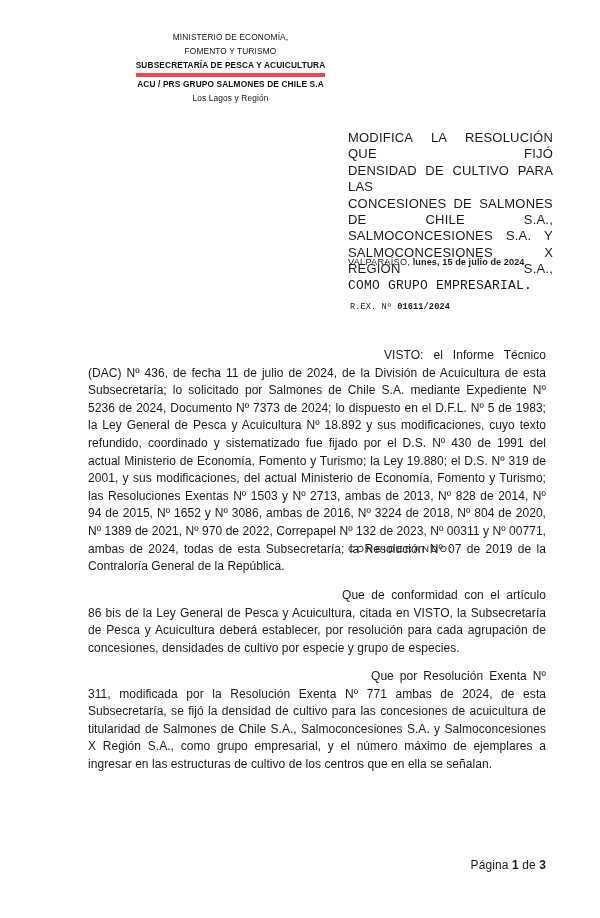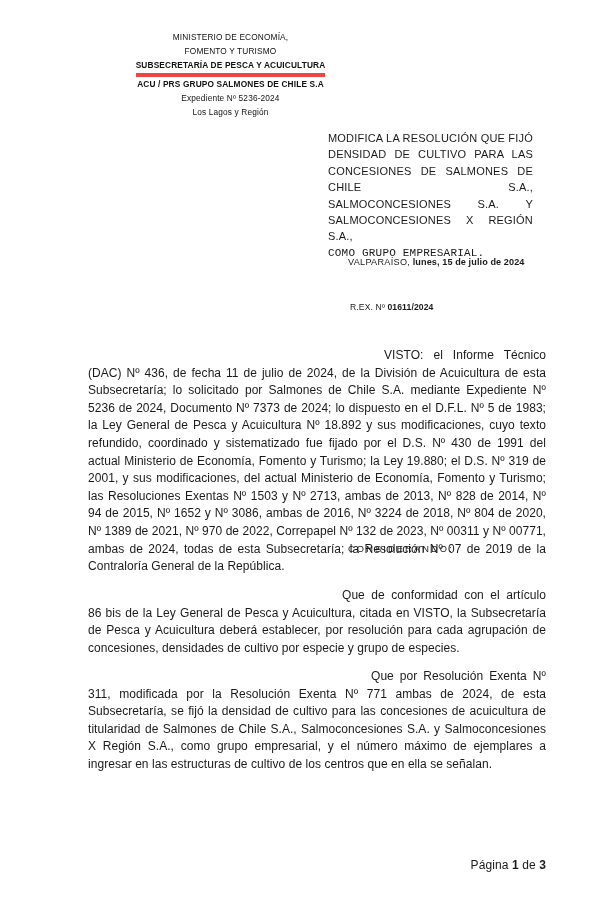--- a/index.html
+++ b/index.html
@@ -38,24 +38,24 @@
     display: inline-block;
     border-bottom: 4px solid #ef4444;
     padding-bottom: 0px;
     font-weight: 600;
   }
   .lh-bold { font-weight: 600; }
 
   
   .title-block {
     position: absolute;
-    left: 328px;
+    left: 348px;
     top: 130px;
     width: 205px;
-    font-size: 11px;
+    font-size: 13px;
     line-height: 16.4px;
     text-align: justify;
     text-align-last: justify;
     letter-spacing: 0.2px;
   }
   .title-block .last { text-align-last: left; font-family: Liberation Mono, monospace; }
 
   
   .place-date {
     position: absolute;
@@ -70,20 +70,21 @@
   .place-date .dt { font-weight: 600; }
 
   
   .rex {
     position: absolute;
     left: 350px;
     top: 302px;
     font-size: 8.6px;
     letter-spacing: 0.1px;
     white-space: nowrap;
+    font-family: Liberation Mono, monospace;
   }
   .rex .num { font-weight: 700; }
 
   
   .body-para {
     position: absolute;
     left: 88px;
     width: 458px;
     font-size: 12px;
     line-height: 17.6px;
@@ -138,21 +139,20 @@
 </head>
 <body>
 
 <div class="page">
 
   <div class="letterhead">
     <div>MINISTERIO DE ECONOMÍA,</div>
     <div>FOMENTO Y TURISMO</div>
     <div><span class="lh-underline">SUBSECRETARÍA DE PESCA Y ACUICULTURA</span></div>
     <div class="lh-bold">ACU / PRS GRUPO SALMONES DE CHILE S.A</div>
-    <div>Expediente Nº 5236-2024</div>
     <div>Los Lagos y Región</div>
   </div>
 
   <div class="title-block">
     <div>MODIFICA LA RESOLUCIÓN QUE FIJÓ</div>
     <div>DENSIDAD DE CULTIVO PARA LAS</div>
     <div>CONCESIONES DE SALMONES DE CHILE S.A.,</div>
     <div>SALMOCONCESIONES S.A. Y</div>
     <div>SALMOCONCESIONES X REGIÓN S.A.,</div>
     <div class="last">COMO GRUPO EMPRESARIAL.</div>

